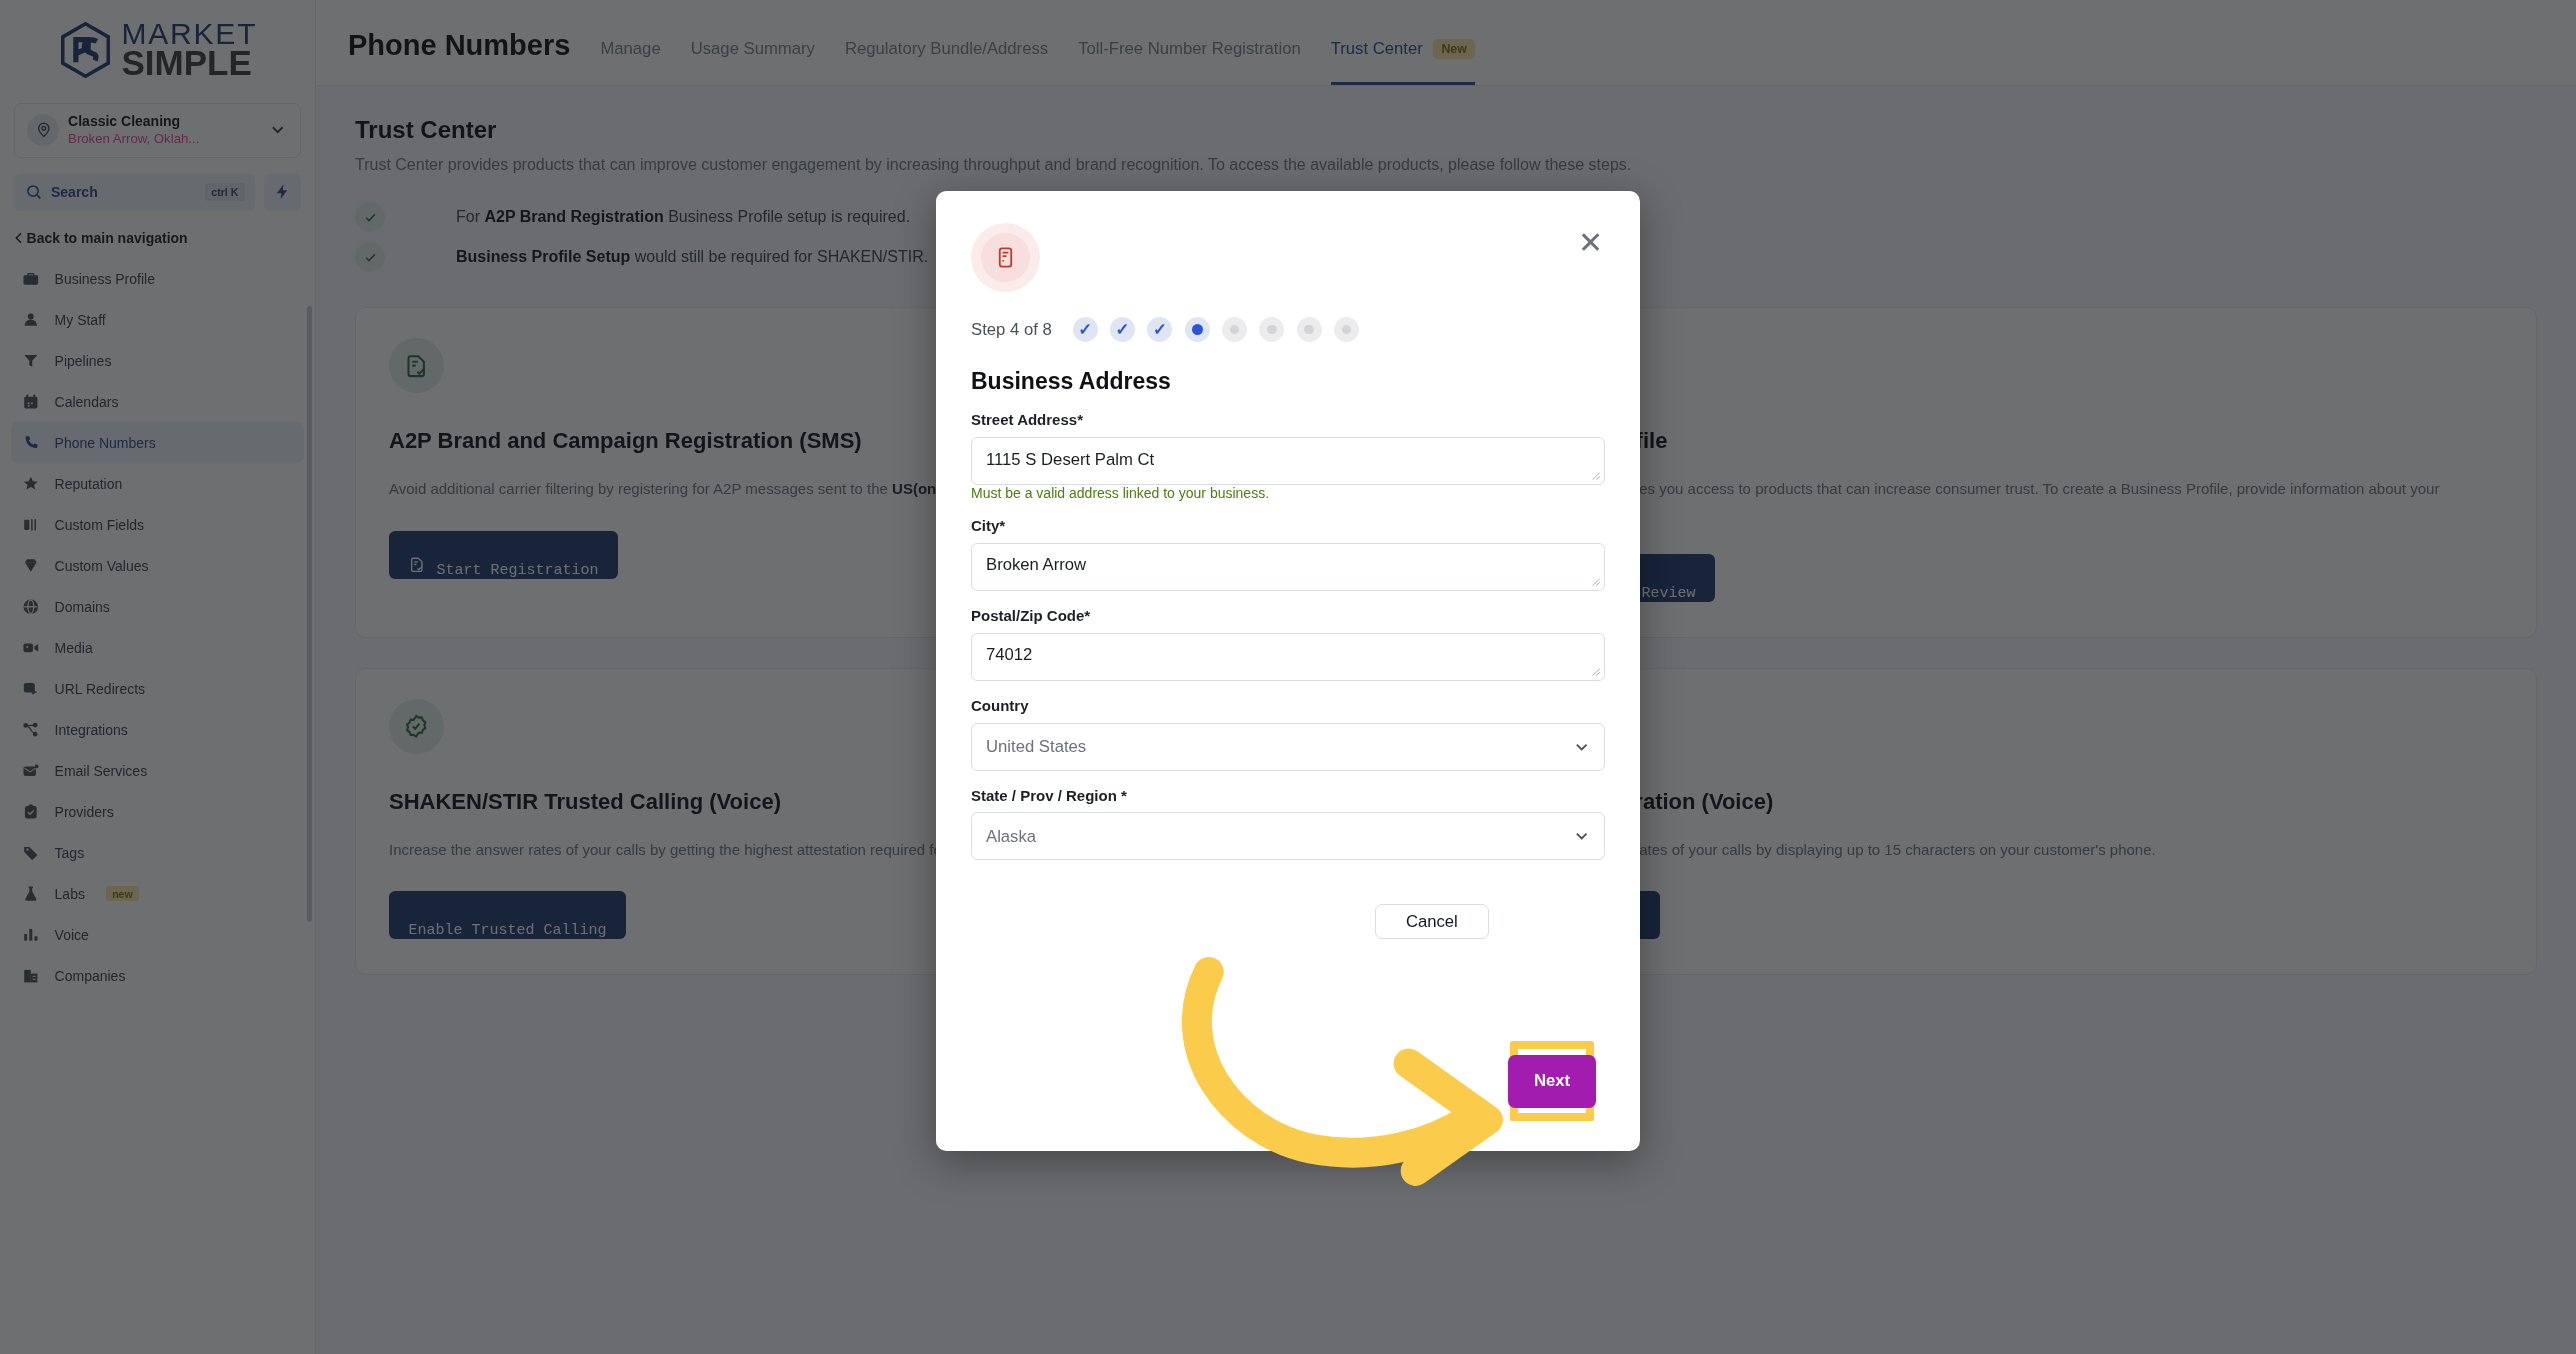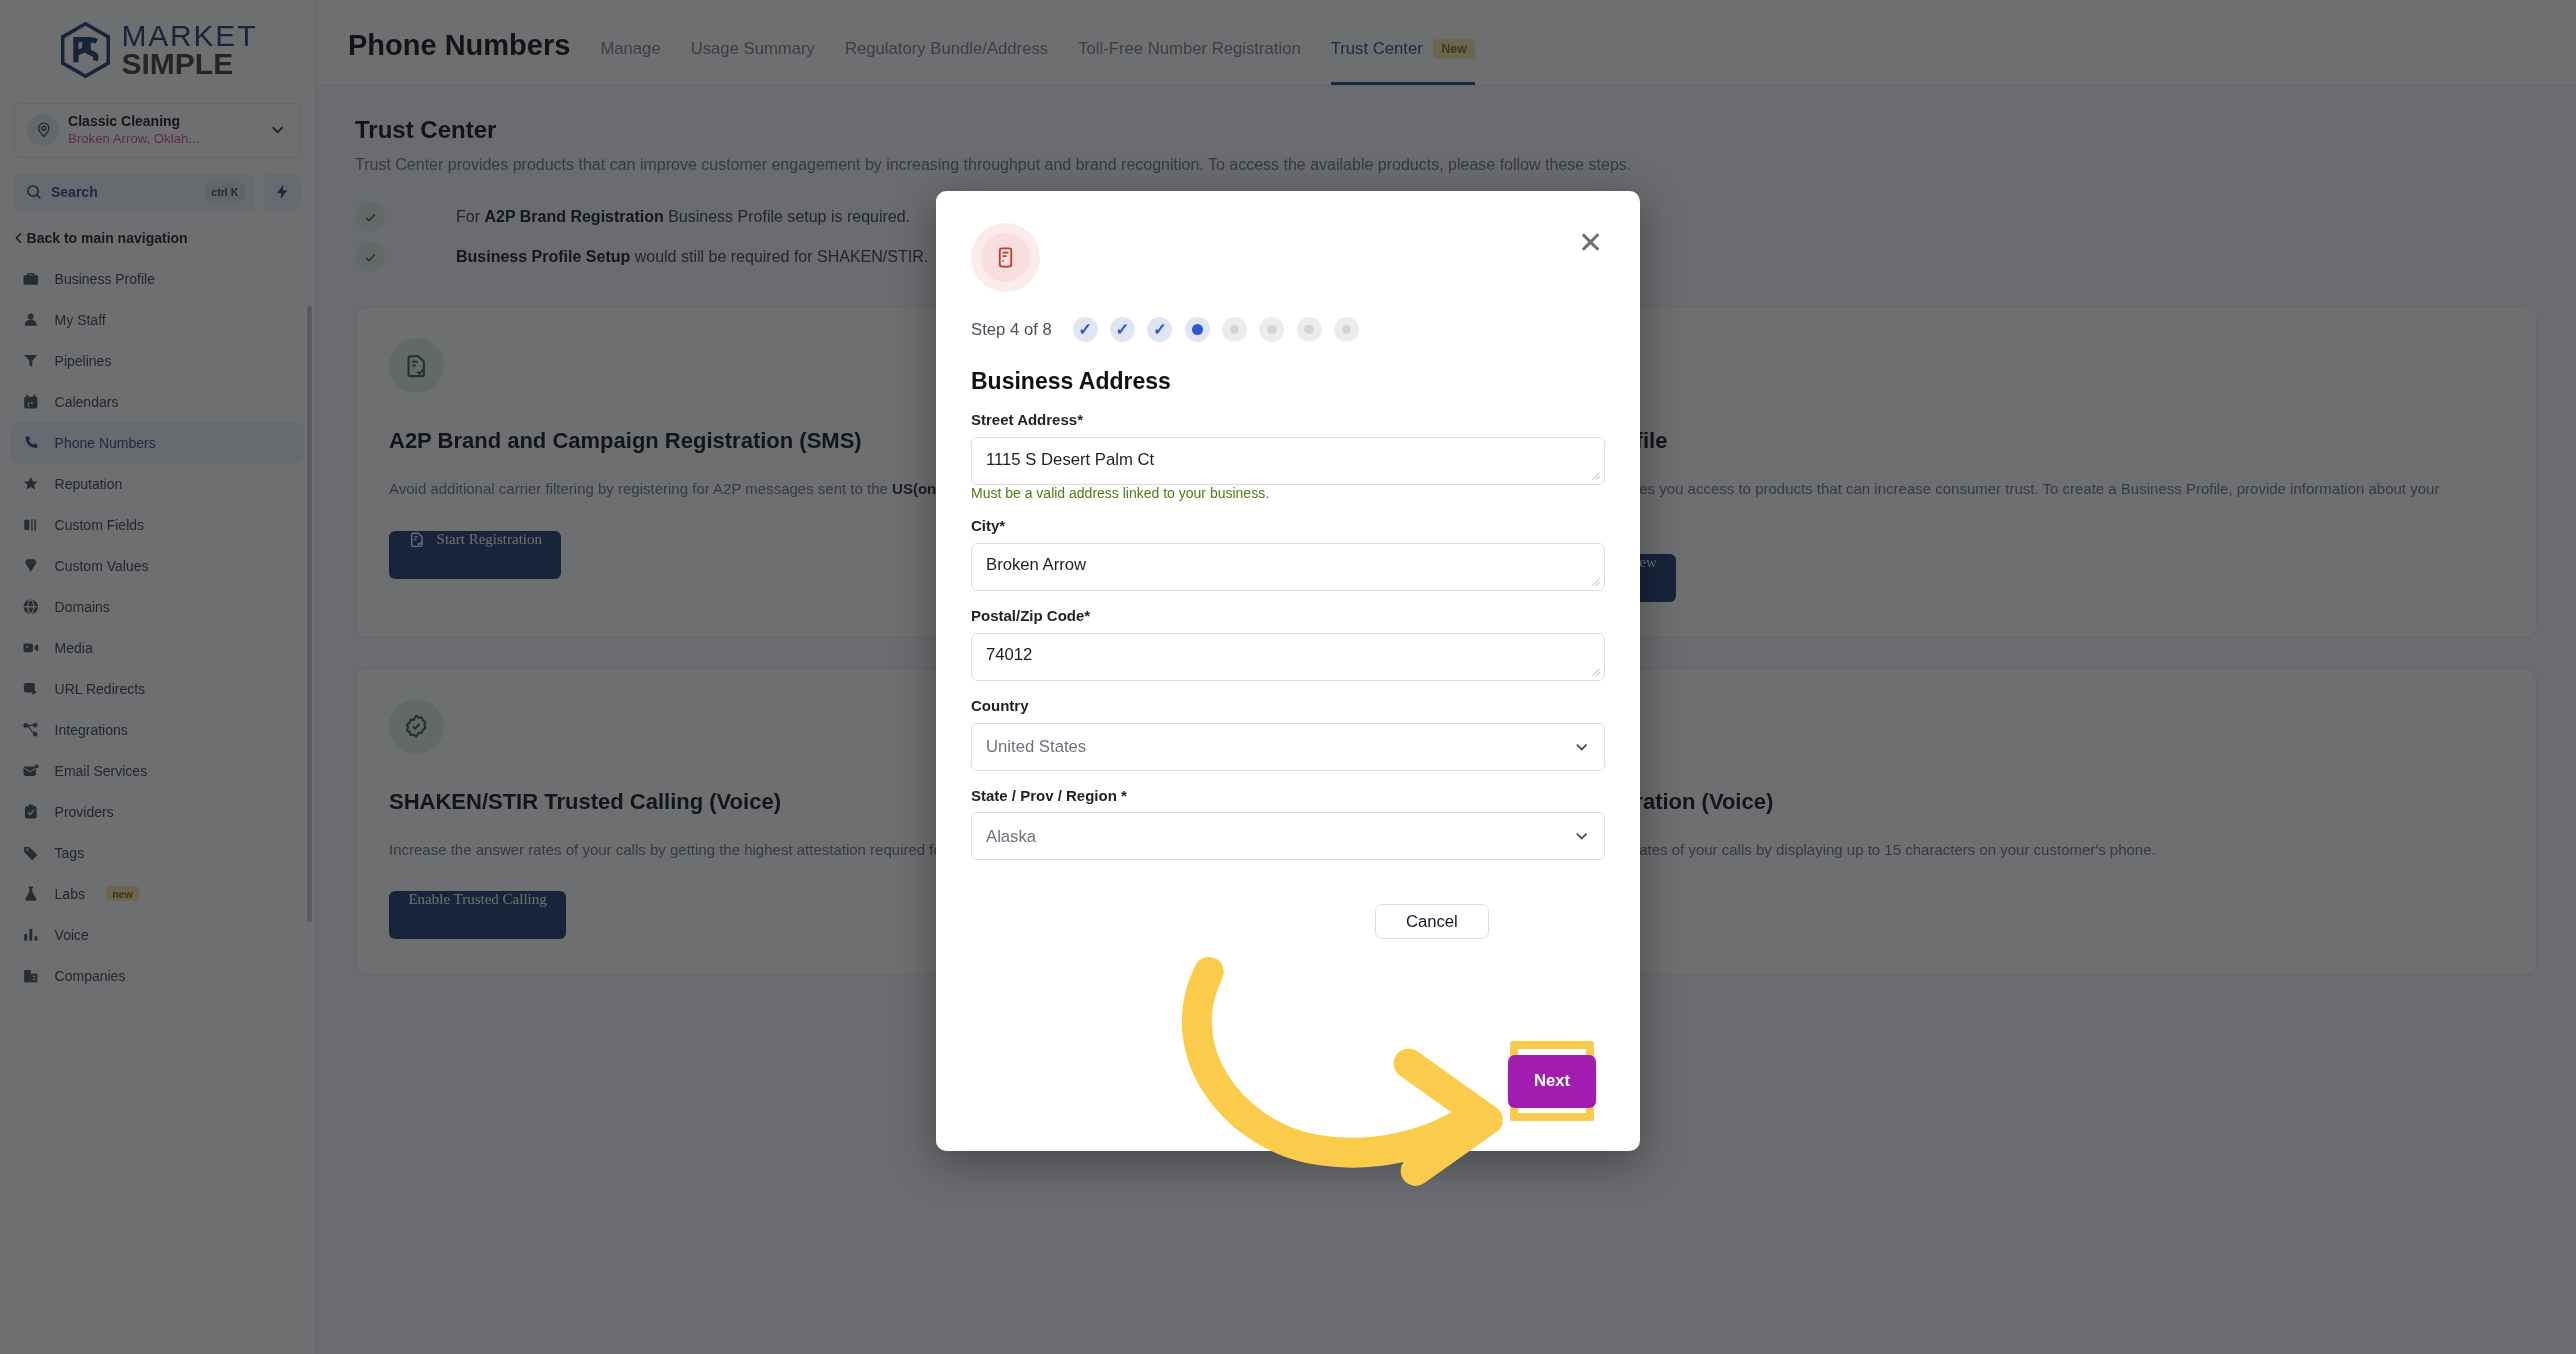--- a/index.html
+++ b/index.html
@@ -22,21 +22,21 @@
   .logo-wrap {
     height: 99px; display: flex; align-items: center; justify-content: center;
   }
   .logo { display: flex; align-items: center; gap: 8.8px; }
   .logo-mark { width: 55px; height: 56px; }
   .logo-text { display: flex; flex-direction: column; line-height: 0.92; }
   .logo-market {
     font-size: 30px; letter-spacing: 1.8px; color: #1e3a6e; font-weight: 400;
   }
   .logo-simple {
-    font-size: 30px; letter-spacing: 0px; color: #3d3d3d; font-weight: 800;
+    font-size: 35px; letter-spacing: 0px; color: #3d3d3d; font-weight: 800;
   }
 
   .loc-card {
     margin: 3.5px 14px 0 14px; height: 55px;
     border: 0.9px solid #e3e5e9; border-radius: 7px;
     display: flex; align-items: center; padding: 0 12.3px; gap: 8.8px;
   }
   .loc-avatar {
     width: 32px; height: 32px; border-radius: 50%;
     background: #ebedf0; display: flex; align-items: center; justify-content: center;
@@ -127,24 +127,24 @@
     padding: 30px 33px 35px 33px;
   }
   .card-ic {
     width: 55px; height: 55px; border-radius: 50%; background: #e3f0e6;
     display: flex; align-items: center; justify-content: center;
   }
   .card-title { font-size: 22px; font-weight: 700; color: #12141a; margin-top: 35px; }
   .card-desc { font-size: 15px; color: #6f7680; margin-top: 23px; line-height: 1.55; }
   .card-desc b { color: #2a2e35; font-weight: 700; }
   .card-btn {
-    margin-top: 30px; display: inline-flex; align-items: flex-start; gap: 10.6px;
+    margin-top: 30px; display: inline-flex; align-items: flex-end; gap: 10.6px;
     background: #1e3a6e; color: #fff; border: 0; border-radius: 6.2px;
     height: 48px; padding: 0 19.4px; font-size: 15px; font-weight: 500;
-    font-family: Liberation Serif, serif;
+    font-family: Liberation Mono, monospace;
   }
 
   
   .overlay {
     position: absolute; inset: 0; background: rgba(20,22,26,0.62);
   }
   .modal {
     position: absolute; left: 936px; top: 191px;
     width: 704px; height: 960px;
     background: #ffffff; border-radius: 10.6px;

